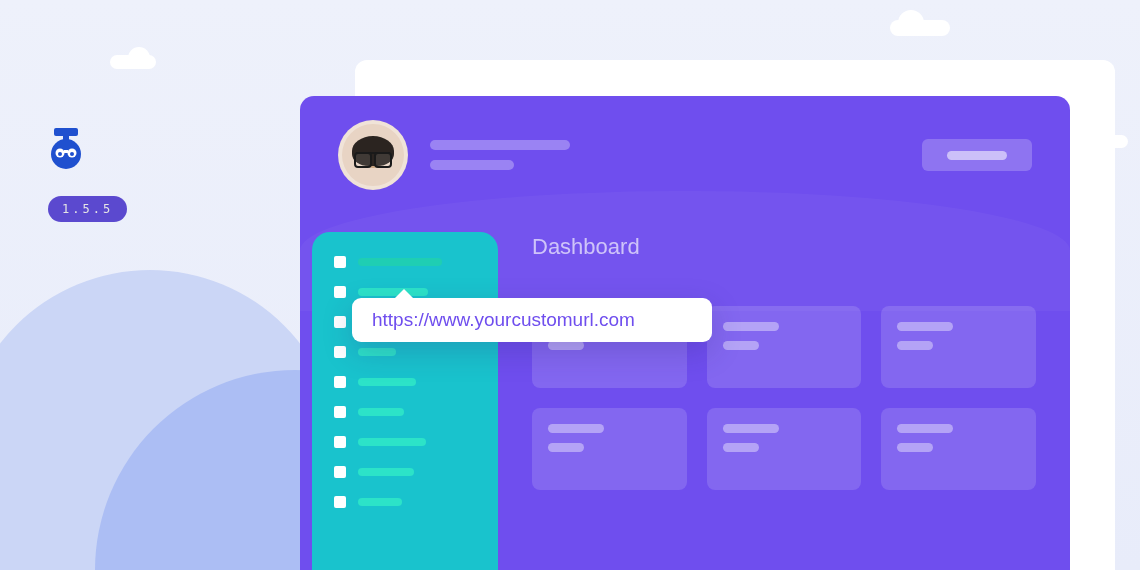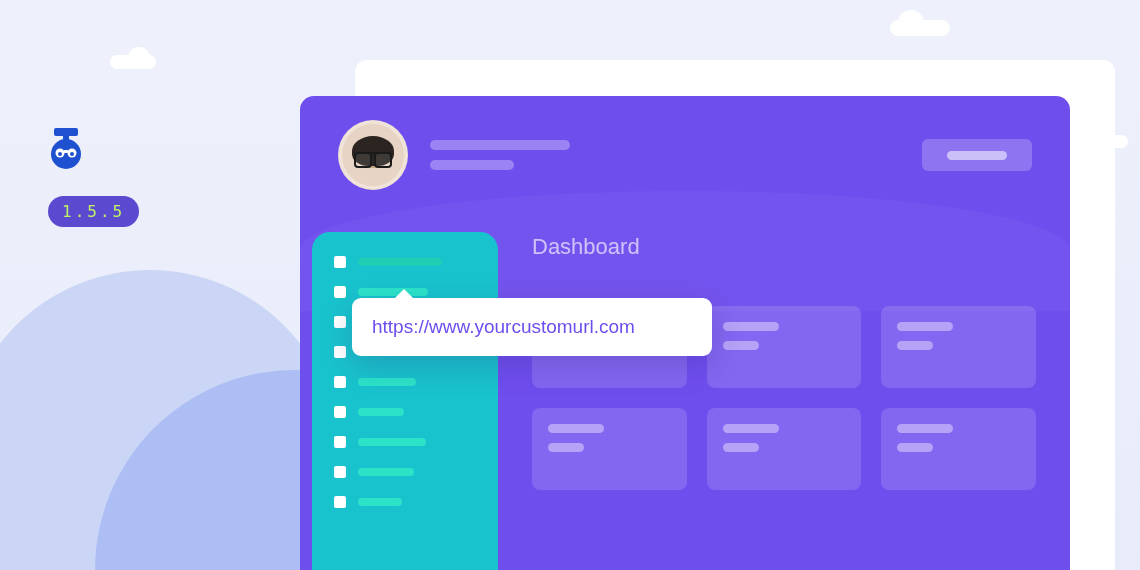--- a/index.html
+++ b/index.html
@@ -65,22 +65,22 @@
     .brand-name {
       font-size: 26px;
       color: #3d4459;
       font-weight: 400;
     }
     .version-badge {
       position: absolute;
       top: 196px;
       left: 48px;
       background: #5b49cf;
-      color: #bef264;
-      font-size: 16px;
+      color: #e5e5e5;
+      font-size: 12px;
       letter-spacing: 3px;
       padding: 6px 14px;
       border-radius: 20px;
       z-index: 5;
       font-family: monospace;
     }
 
     
     .back-card {
       position: absolute;
@@ -232,21 +232,21 @@
       background: #2ce3c8;
     }
     .side-line.active { background: #1fceb3; }
 
     
     .url-popup {
       position: absolute;
       top: 298px;
       left: 352px;
       width: 360px;
-      height: 58px;
+      height: 44px;
       background: #fff;
       border-radius: 9px;
       box-shadow: 0 10px 30px rgba(46,35,120,0.22);
       z-index: 8;
       display: flex;
       align-items: center;
       padding: 0 20px;
     }
     .url-popup::before {
       content:'';

